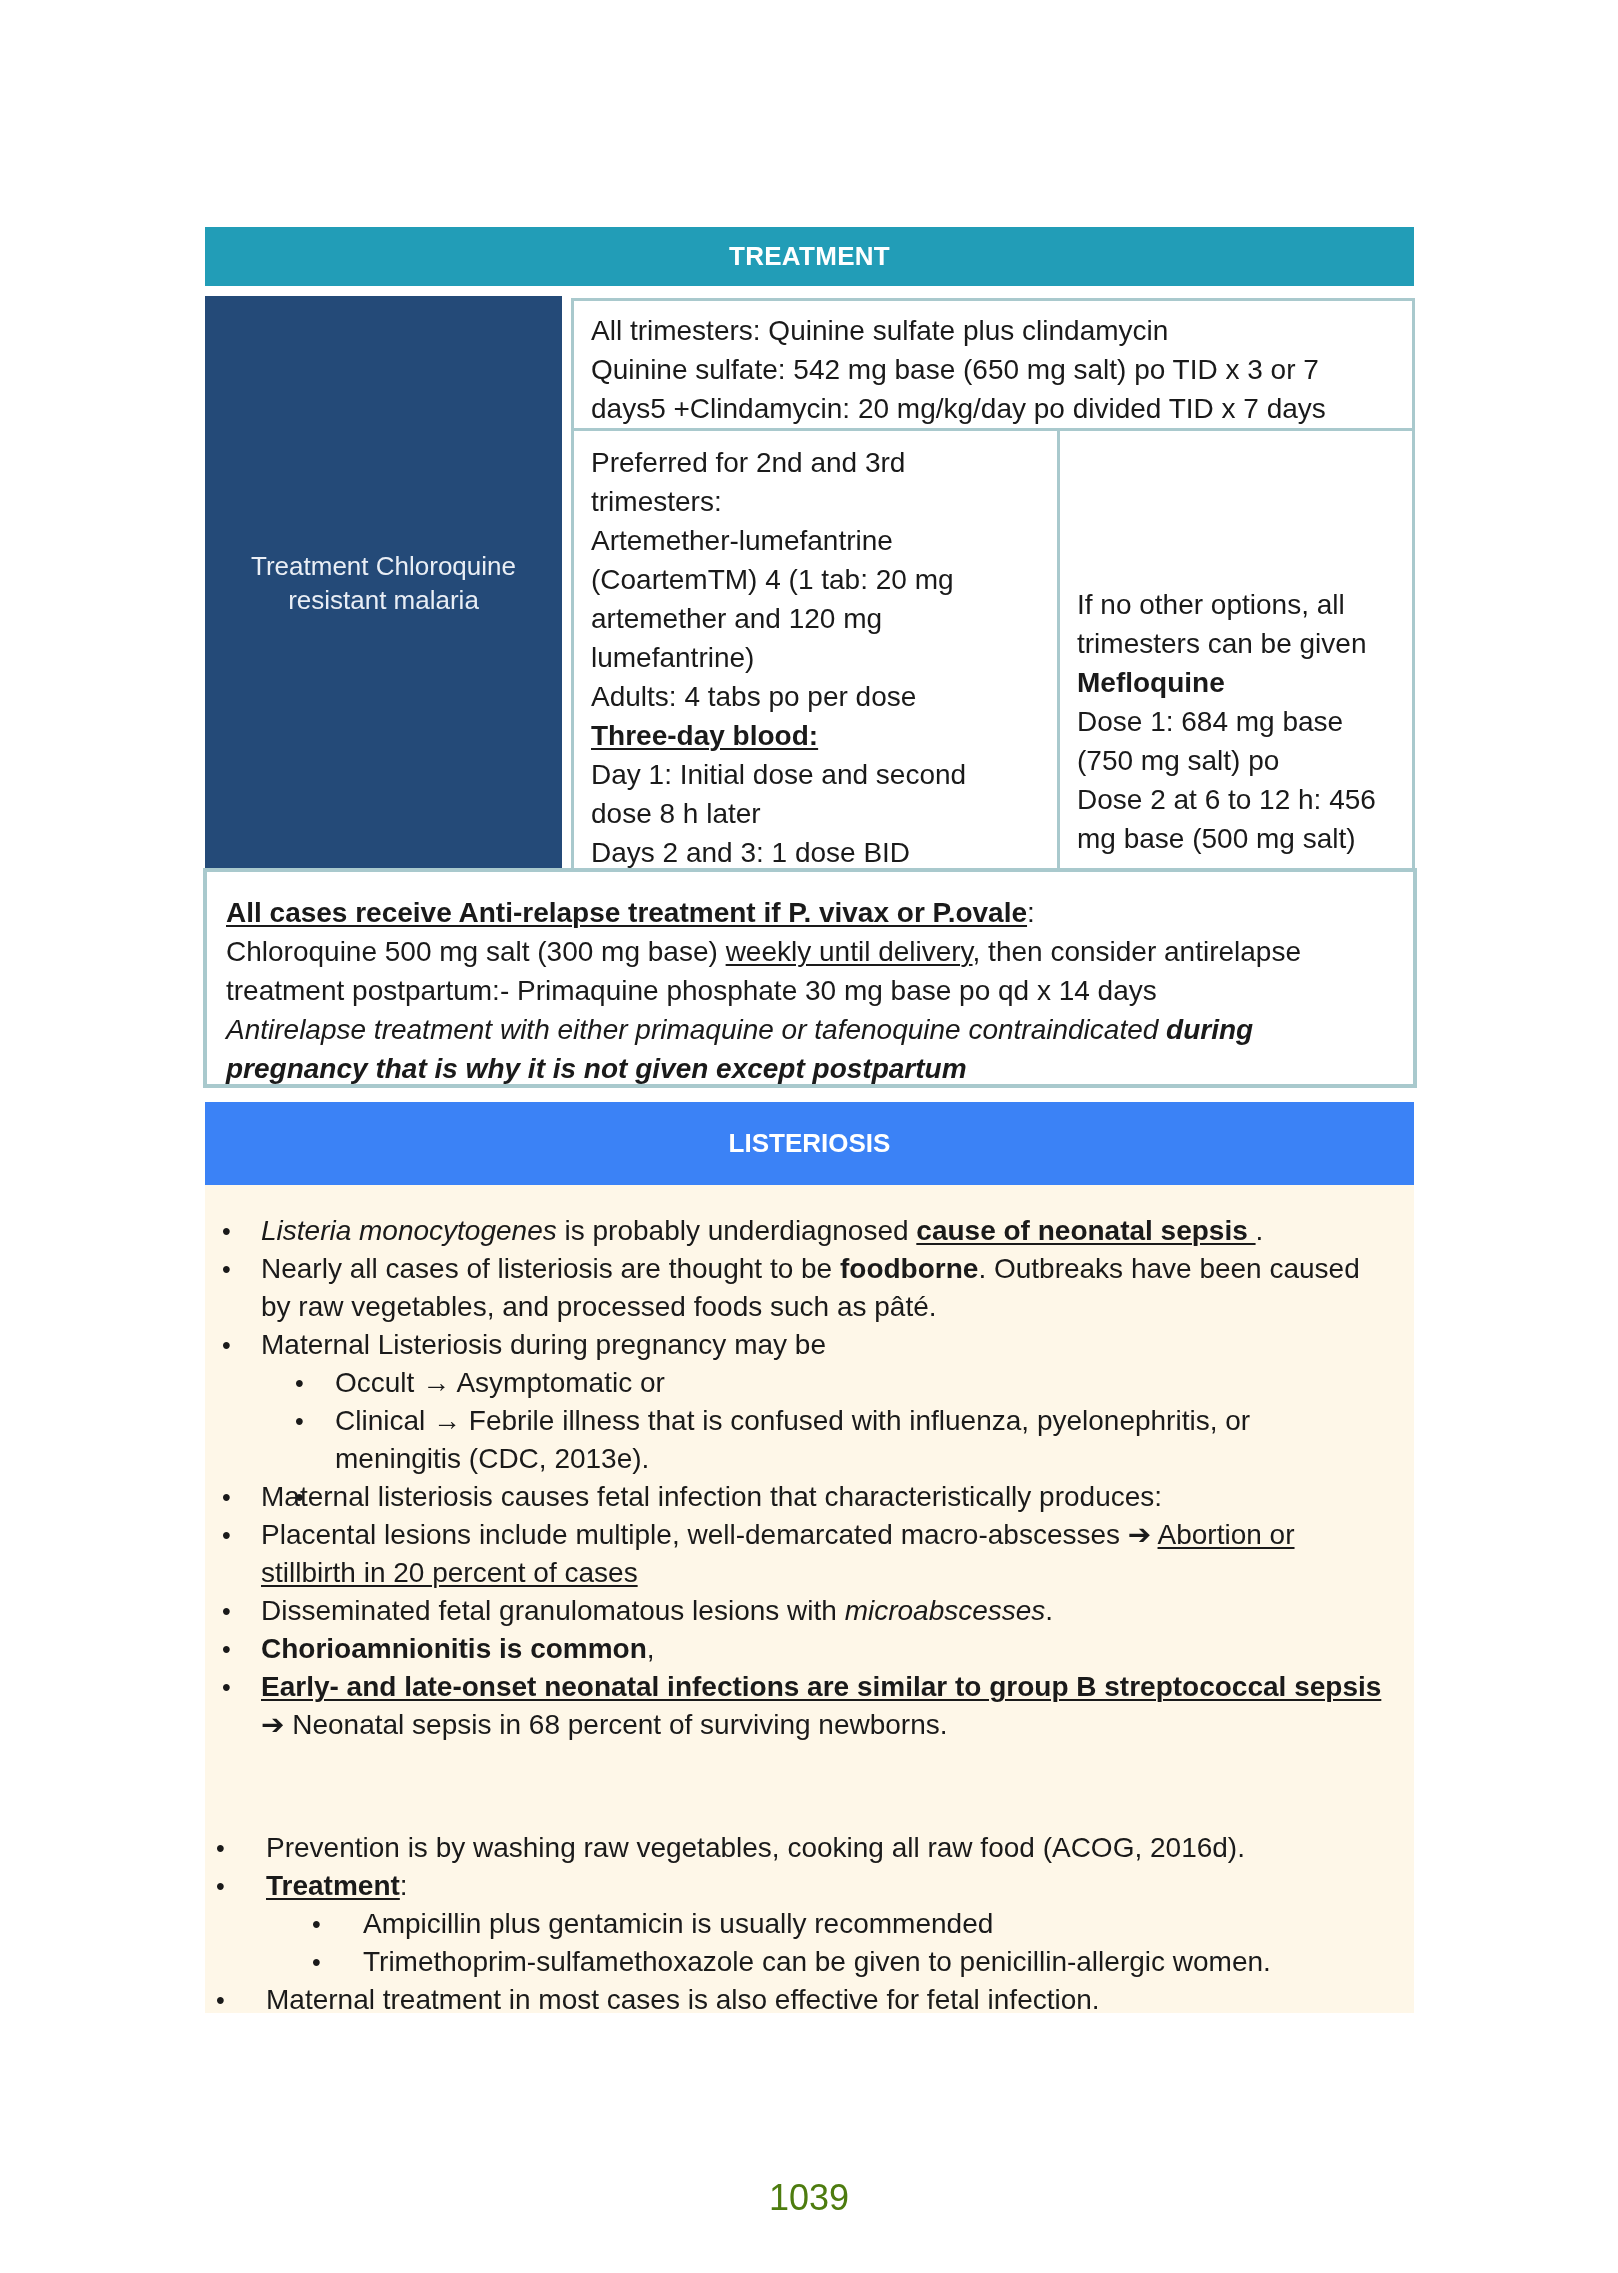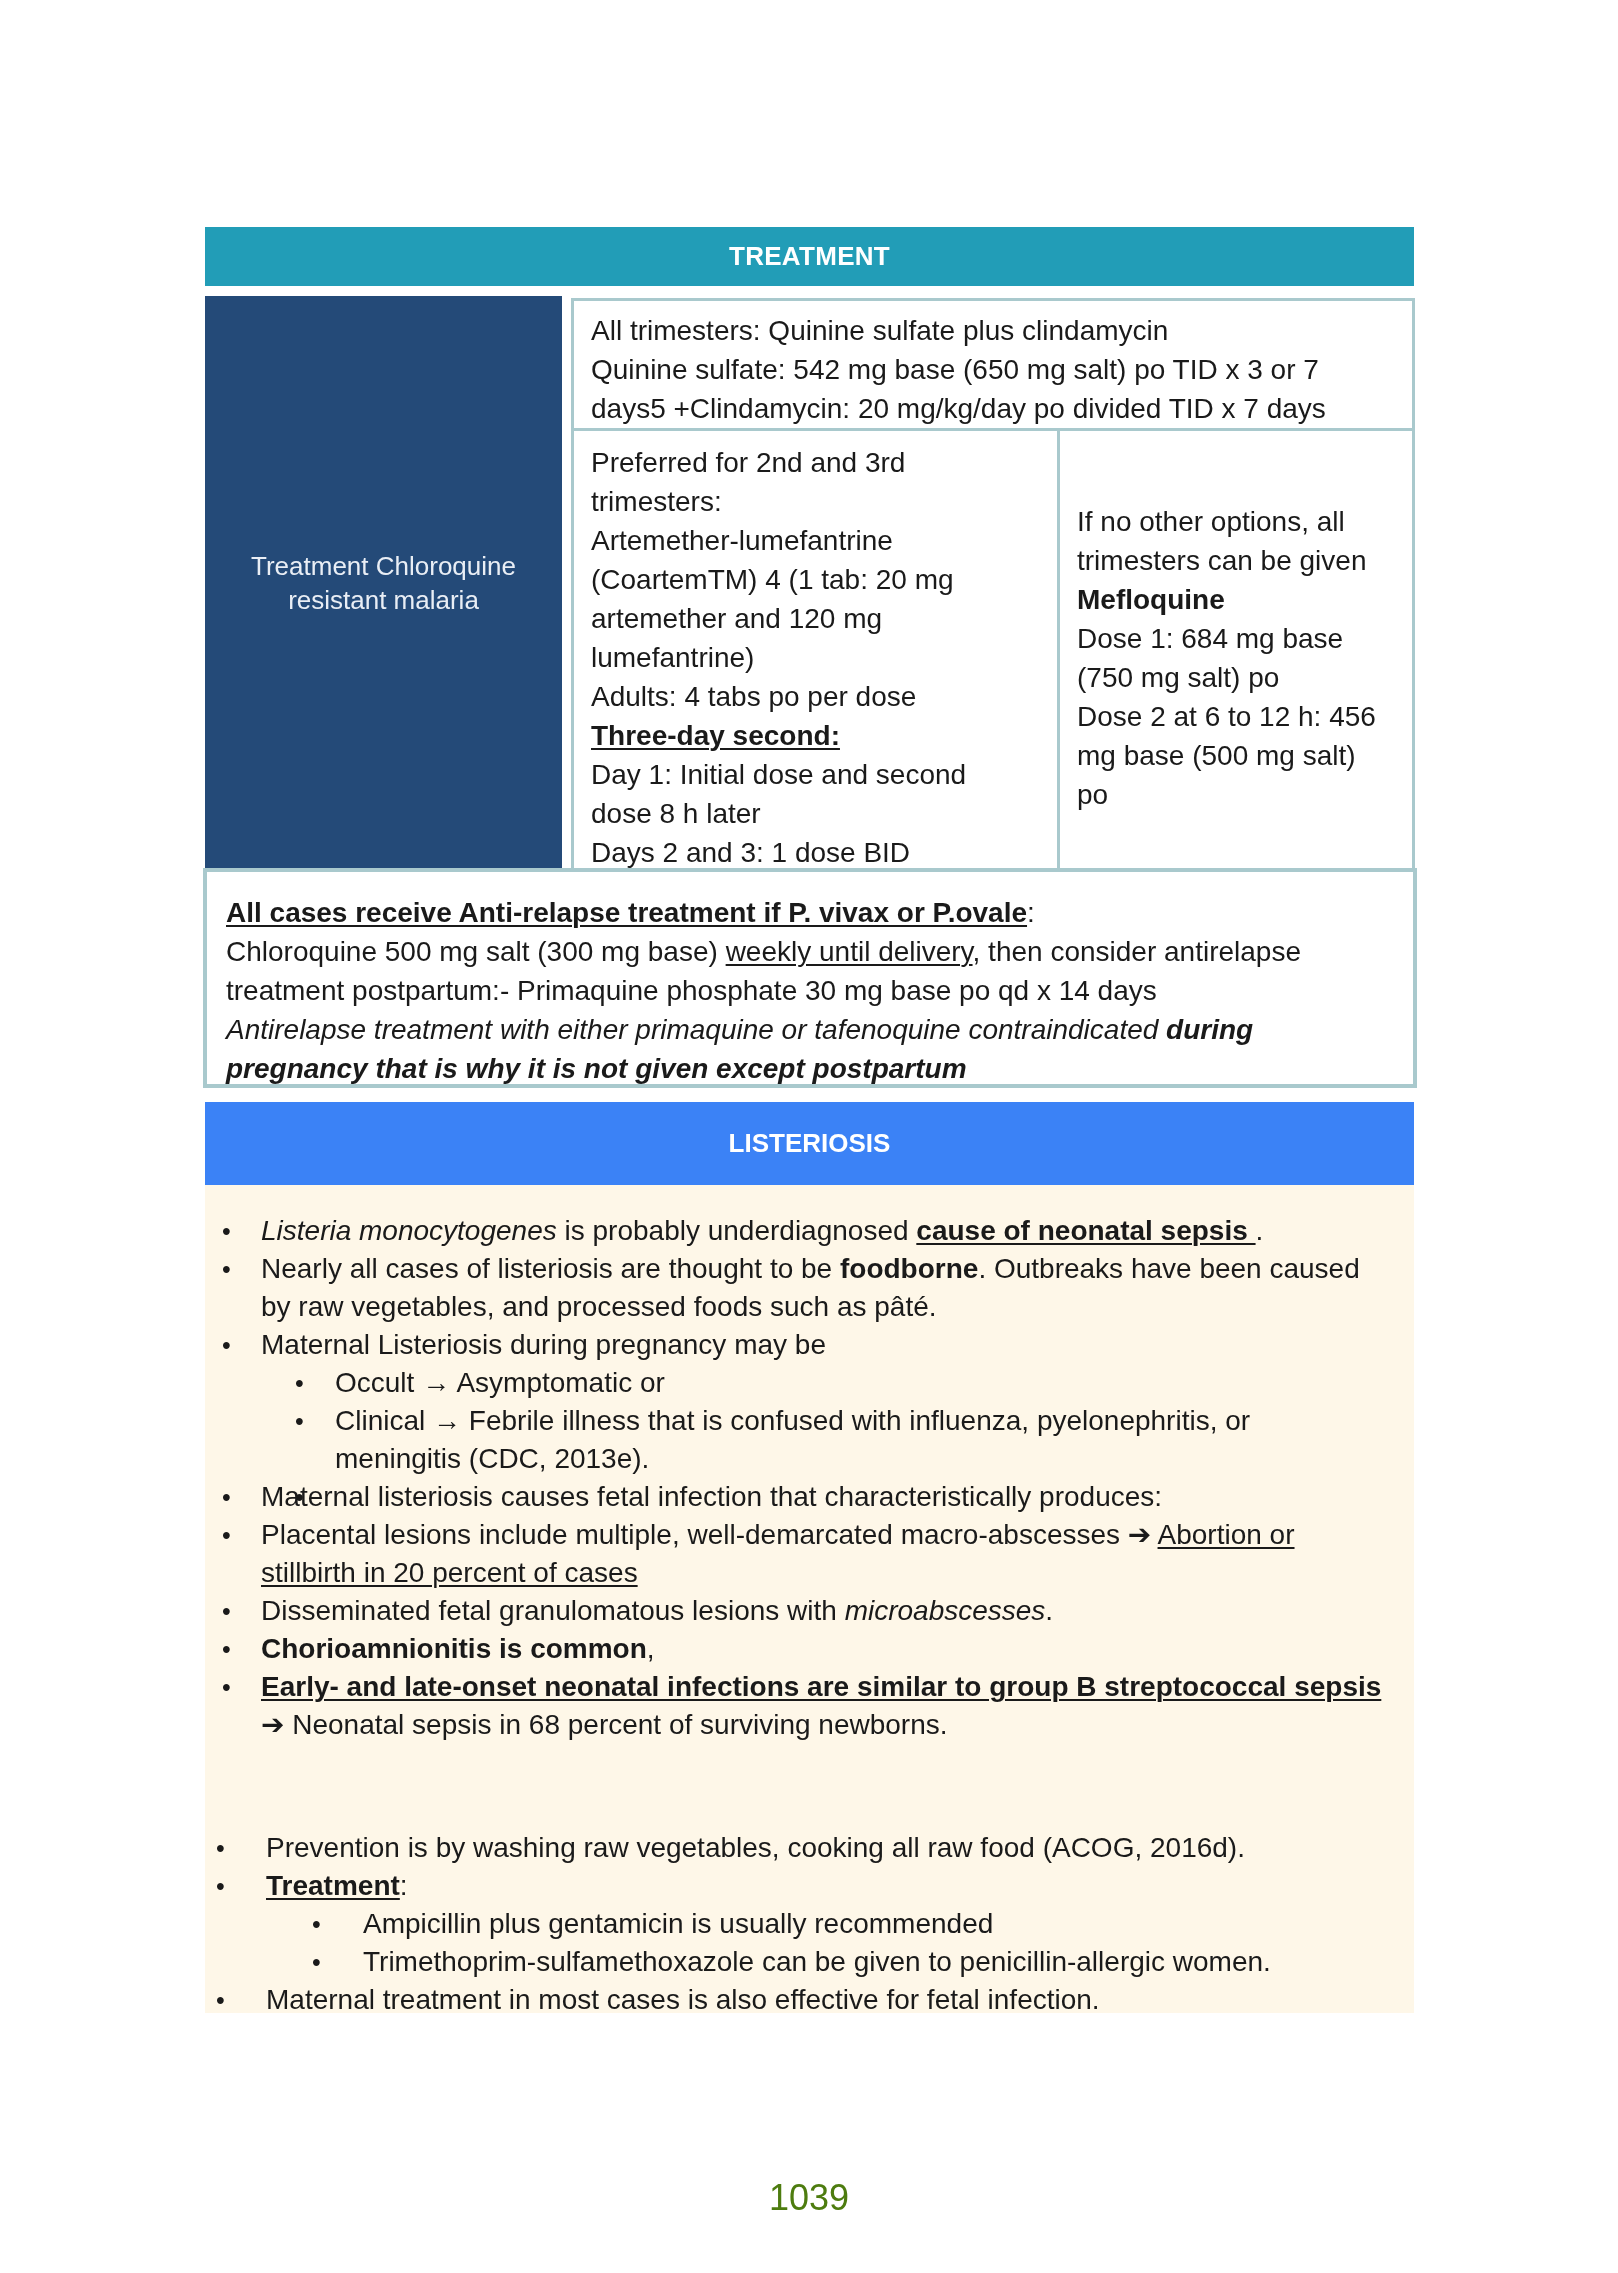--- a/index.html
+++ b/index.html
@@ -22,21 +22,21 @@
     text-align: center; font-size: 26px; line-height: 34px; padding: 0 25px;
   }
 
   .cell {
     background: #ffffff; border: 3.8px solid #a9c9cd;
     font-size: 28px; line-height: 39px; color: #1a1a1a;
   }
   .cell-top { left: 571px; top: 298px; width: 844px; height: 134px; padding: 9.6px 17px; }
   .cell-left { left: 571px; top: 428px; width: 492px; height: 443px; padding: 11.5px 17px; }
   .cell-right { left: 1057px; top: 428px; width: 358px; height: 483px; padding: 11.5px 17px;
-    display: flex; flex-direction: column; justify-content: center; }
+    display: flex; flex-direction: column; justify-content: flex-end; }
   .cell-right .inner { margin-top: -23px; }
 
   .relapse {
     left: 203px; top: 868px; width: 1214px; height: 220px;
     background: #ffffff; border: 4.8px solid #a9c9cd;
     padding: 21px 19px; font-size: 28px; line-height: 39px;
   }
 
   .hdr-navy {
     left: 205px; top: 1102px; width: 1209px; height: 83px;
@@ -82,21 +82,21 @@
 </div>
 
 <div class="abs cell cell-left">
   <span class="line">Preferred for 2nd and 3rd</span>
   <span class="line">trimesters:</span>
   <span class="line">Artemether-lumefantrine</span>
   <span class="line">(CoartemTM) 4 (1 tab: 20 mg</span>
   <span class="line">artemether and 120 mg</span>
   <span class="line">lumefantrine)</span>
   <span class="line">Adults: 4 tabs po per dose</span>
-  <span class="line"><span class="b u">Three-day second:</span></span>
+  <span class="line"><span class="b u">Three-day blood:</span></span>
   <span class="line">Day 1: Initial dose and second</span>
   <span class="line">dose 8 h later</span>
   <span class="line">Days 2 and 3: 1 dose BID</span>
 </div>
 
 <div class="abs cell cell-right">
   <div class="inner">
     <span class="line">If no other options, all</span>
     <span class="line">trimesters can be given</span>
     <span class="line b">Mefloquine</span>

